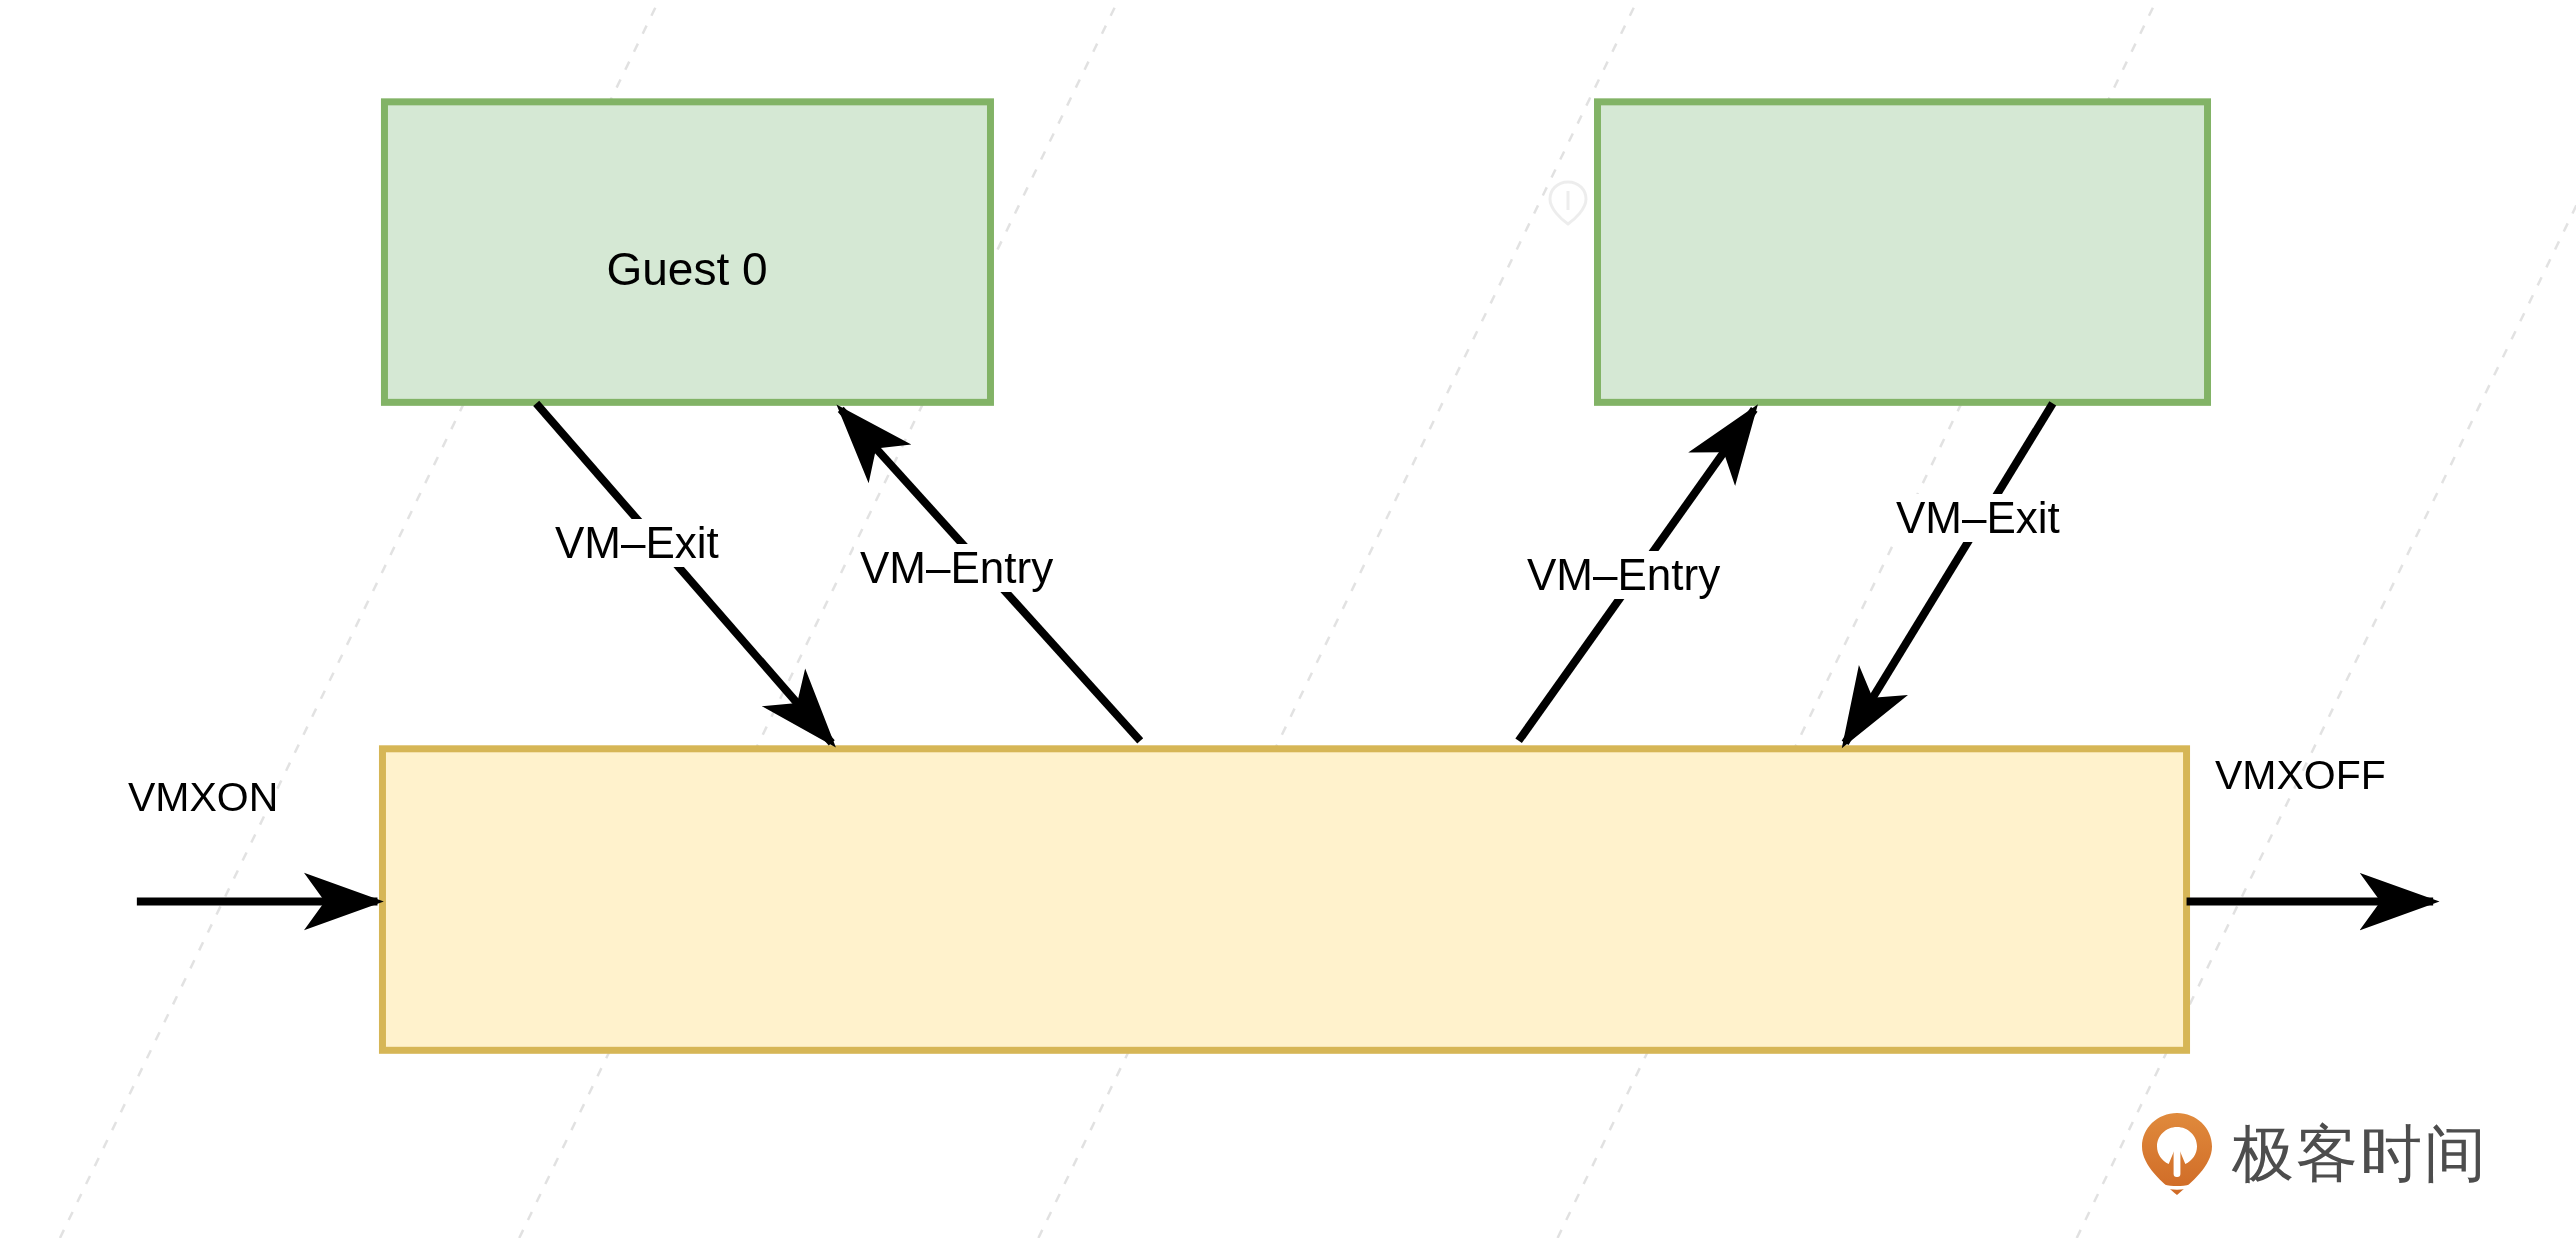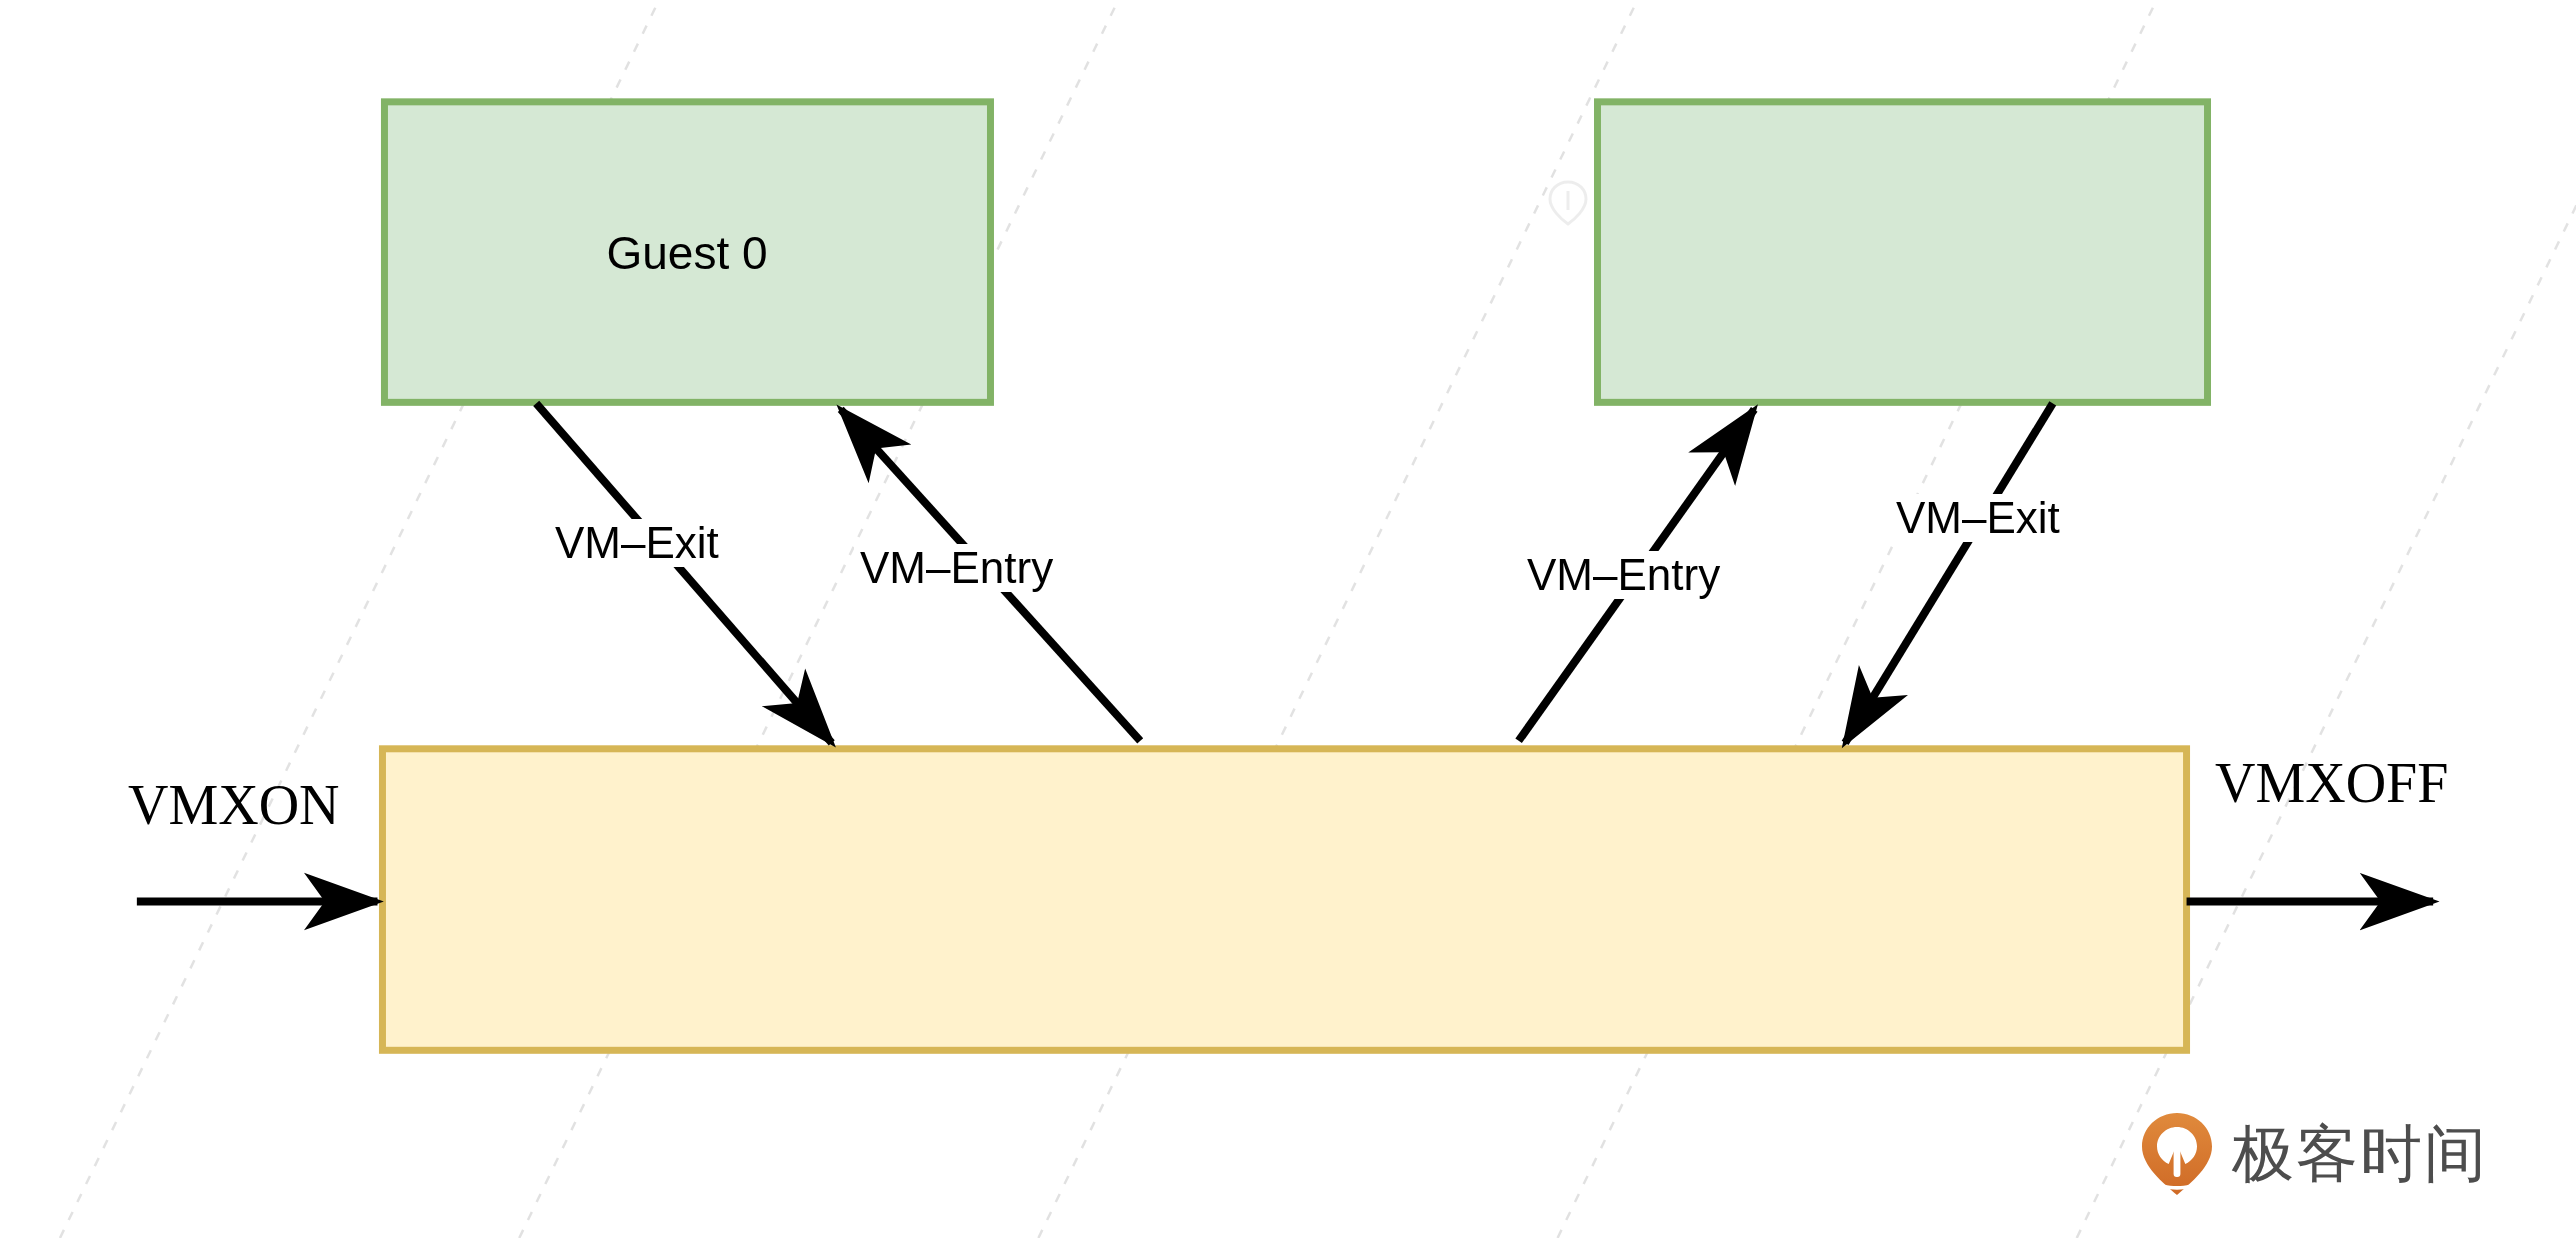--- a/index.html
+++ b/index.html
@@ -38,25 +38,24 @@
     position: absolute;
     font-size: 44px;
     color: #000000;
     line-height: 1;
     white-space: nowrap;
     background: #ffffff;
     padding: 2px 6px;
   }
   .io-label {
     position: absolute;
-    font-size: 56px;
+    font-size: 41px;
     color: #000000;
     line-height: 1;
     white-space: nowrap;
-    font-family: Liberation Serif, serif;
   }
   .wm-text {
     position: absolute;
     font-size: 38px;
     color: rgba(0,0,0,0.055);
     line-height: 1;
     white-space: nowrap;
     font-family: "DejaVu Sans", sans-serif;
     pointer-events: none;
   }
@@ -131,21 +130,21 @@
 
     <line x1="1521" y1="742" x2="1757" y2="410" stroke="#000000" stroke-width="8" marker-end="url(#arrowhead)"></line>
 
     <line x1="2056" y1="404" x2="1848" y2="744" stroke="#000000" stroke-width="8" marker-end="url(#arrowhead)"></line>
 
     <line x1="137" y1="903" x2="378" y2="903" stroke="#000000" stroke-width="8" marker-end="url(#arrowhead)"></line>
 
     <line x1="2190" y1="903" x2="2437" y2="903" stroke="#000000" stroke-width="8" marker-end="url(#arrowhead)"></line>
   </svg>
 
-  <div class="box-label" style="left:384px; top:230px; width:606px;">Guest 0</div>
+  <div class="box-label" style="left:384px; top:246px; width:606px;">Guest 0</div>
 
 
 
   <div class="edge-label" style="left:549px; top:519px;">VM–Exit</div>
 
   <div class="edge-label" style="left:854px; top:544px;">VM–Entry</div>
 
   <div class="edge-label" style="left:1521px; top:551px;">VM–Entry</div>
 
   <div class="edge-label" style="left:1890px; top:494px;">VM–Exit</div>

